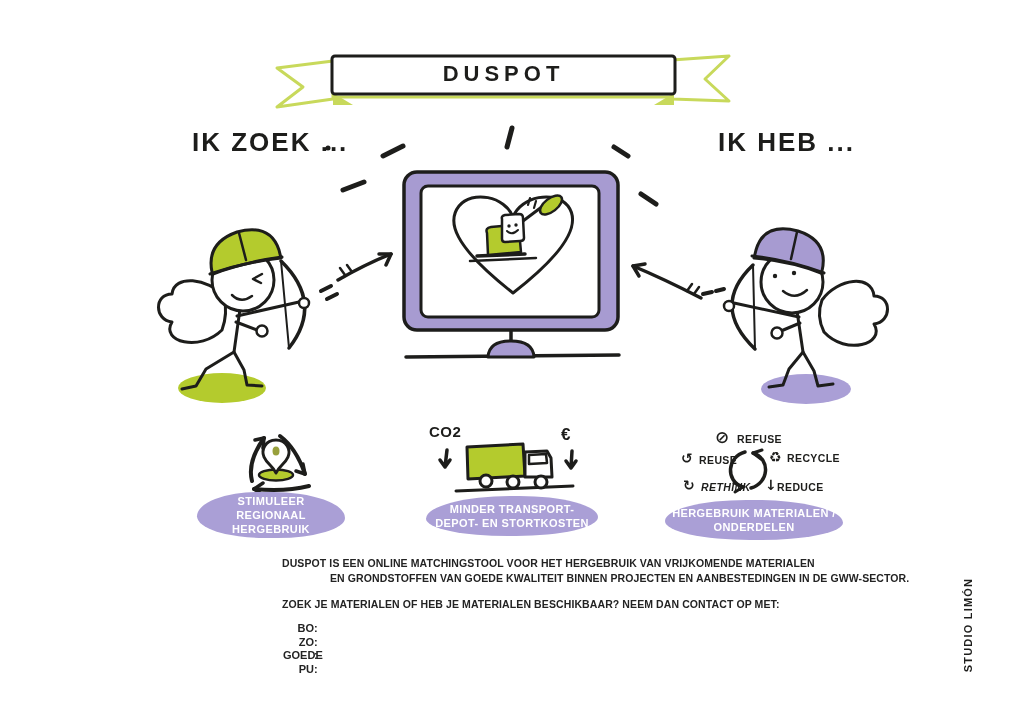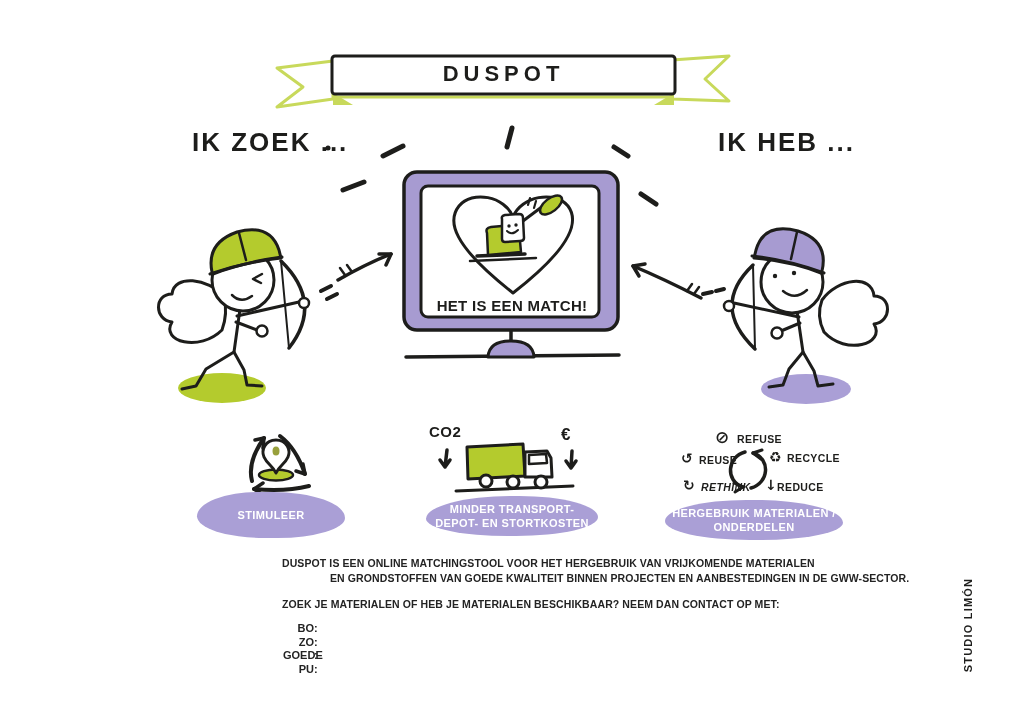--- a/index.html
+++ b/index.html
@@ -172,38 +172,38 @@
       <path d="M 745 452 C 727 457 725 481 743 487"></path>
       <path d="M 743 487 L 734 483 M 743 487 L 735 492" stroke-width="3"></path>
     </g>
   </svg>
 
   <div class="abs banner-title">DUSPOT</div>
 
   <div class="abs heading seek">IK ZOEK ...</div>
   <div class="abs heading have">IK HEB ...</div>
 
-  <div class="abs match-caption">HET IS EEN MATCH!</div>
 
   <div class="abs co2-label">CO2</div>
   <div class="abs euro-label">€</div>
 
   <span class="abs r-glyph" style="left:715px;top:427px;font-size:17px;">⊘</span>
   <span class="abs r-label" style="left:737px;top:433px;">REFUSE</span>
   <span class="abs r-glyph" style="left:769px;top:449px;">♻</span>
   <span class="abs r-label" style="left:787px;top:452px;">RECYCLE</span>
   <span class="abs r-glyph" style="left:765px;top:477px;">↓</span>
   <span class="abs r-label" style="left:777px;top:481px;">REDUCE</span>
   <span class="abs r-glyph" style="left:683px;top:477px;">↻</span>
   <span class="abs r-label" style="left:701px;top:481px;font-style:italic;">RETHINK</span>
   <span class="abs r-glyph" style="left:681px;top:450px;">↺</span>
   <span class="abs r-label" style="left:699px;top:454px;">REUSE</span>
 
   <div class="badge b1">
     <div>STIMULEER</div>
+    <div>REGIONAAL HERGEBRUIK</div>
   </div>
   <div class="badge b2">
     <div>MINDER TRANSPORT-</div>
     <div>DEPOT- EN STORTKOSTEN</div>
   </div>
   <div class="badge b3">
     <div>HERGEBRUIK MATERIALEN /</div>
     <div>ONDERDELEN</div>
   </div>
 

